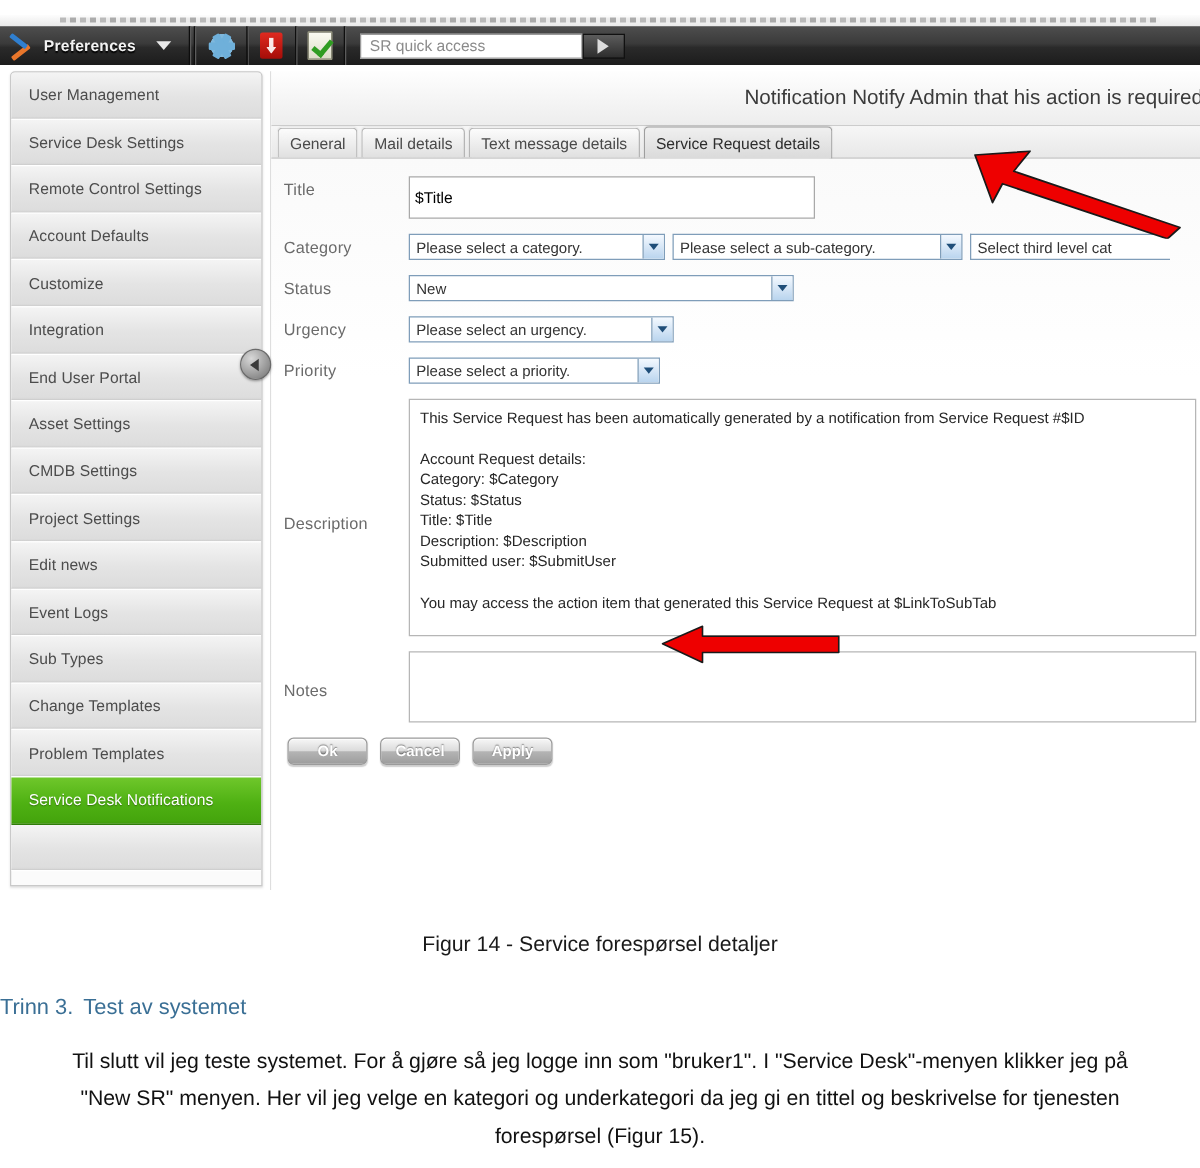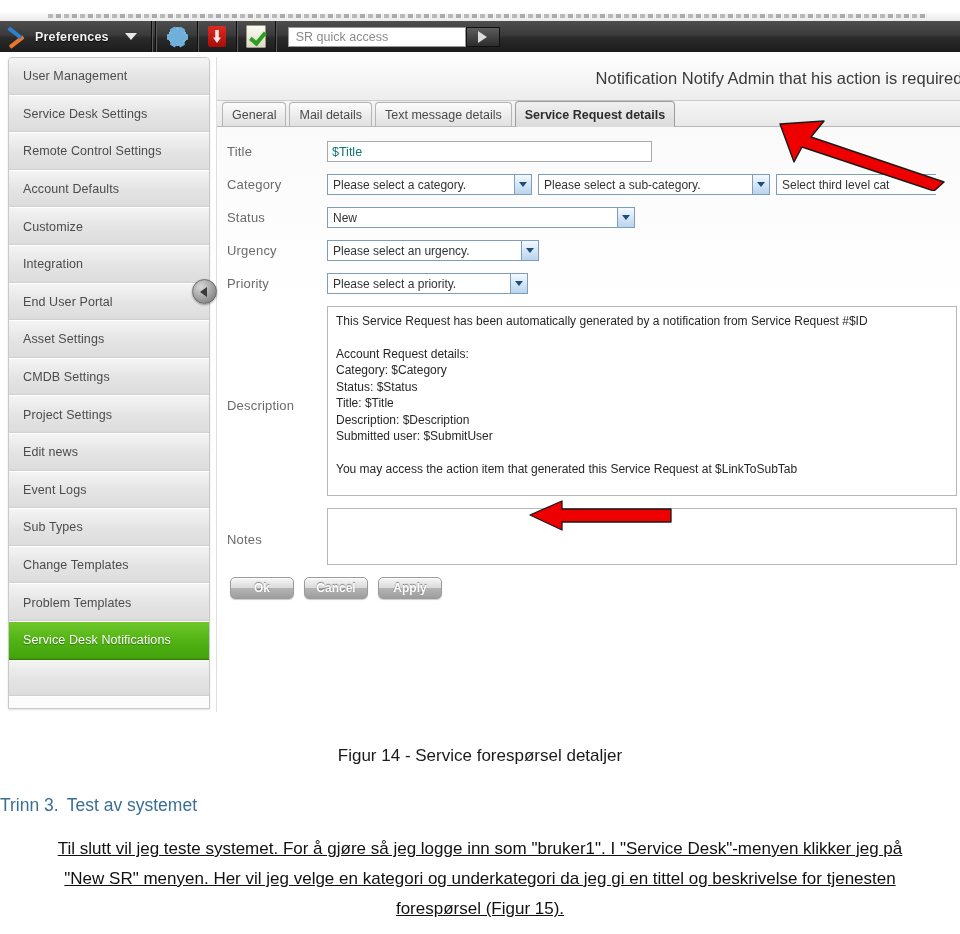--- a/index.html
+++ b/index.html
@@ -309,21 +309,21 @@
     border-radius: 4px 4px 0 0;
     box-sizing: border-box;
     white-space: nowrap;
     box-shadow: 0 -1px 1px rgba(0,0,0,.05);
   }
   .tab.active {
     height: 26px;
     background: linear-gradient(#f0f0f0, #dadada);
     border-color: #9e9e9e;
     color: #2d2d2d;
-    font-weight: bold;
+    font-weight: normal;
     margin-bottom: -1px;
   }
   #form-area {
     position: relative;
     background: linear-gradient(#fafafa 0%, #ffffff 30%, #ffffff 100%);
     height: 585px;
     padding-top: 14px;
     box-sizing: border-box;
   }
 
@@ -335,25 +335,25 @@
   }
   .flabel {
     width: 100px;
     flex: none;
     font-size: 13px;
     color: #6b6b6b;
     padding-top: 3px;
     letter-spacing: .2px;
   }
   .fin {
-    height: 21px;
+    height: 34px;
     border: 1px solid #a9a9a9;
     background: #ffffff;
     font-size: 12.5px;
-    color: #0f766e;
+    color: #000000;
     padding: 0 4px;
     display: flex;
     align-items: center;
     box-sizing: border-box;
   }
   .fsel {
     height: 21px;
     border: 1px solid #7f9db9;
     background: #ffffff;
     font-size: 12px;
@@ -450,21 +450,20 @@
   }
   #step-heading .num { margin-right: 8px; }
   #para {
     position: absolute;
     left: 38px; top: 834px;
     width: 884px;
     text-align: center;
     font-size: 17px;
     line-height: 30px;
     color: #111111;
-    text-decoration: underline;
   }
 </style>
 </head>
 <body>
 
 <div id="figure">
 
   <div id="url-strip">
     <div class="smear"></div>
   </div>

